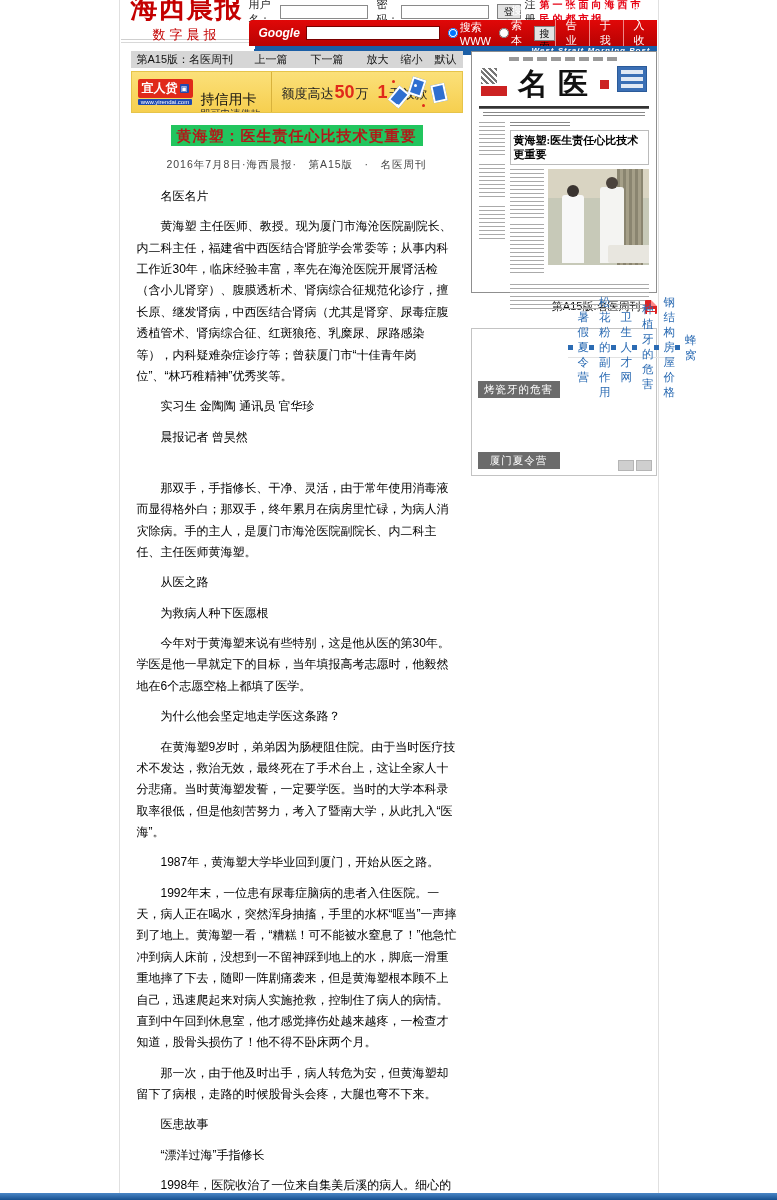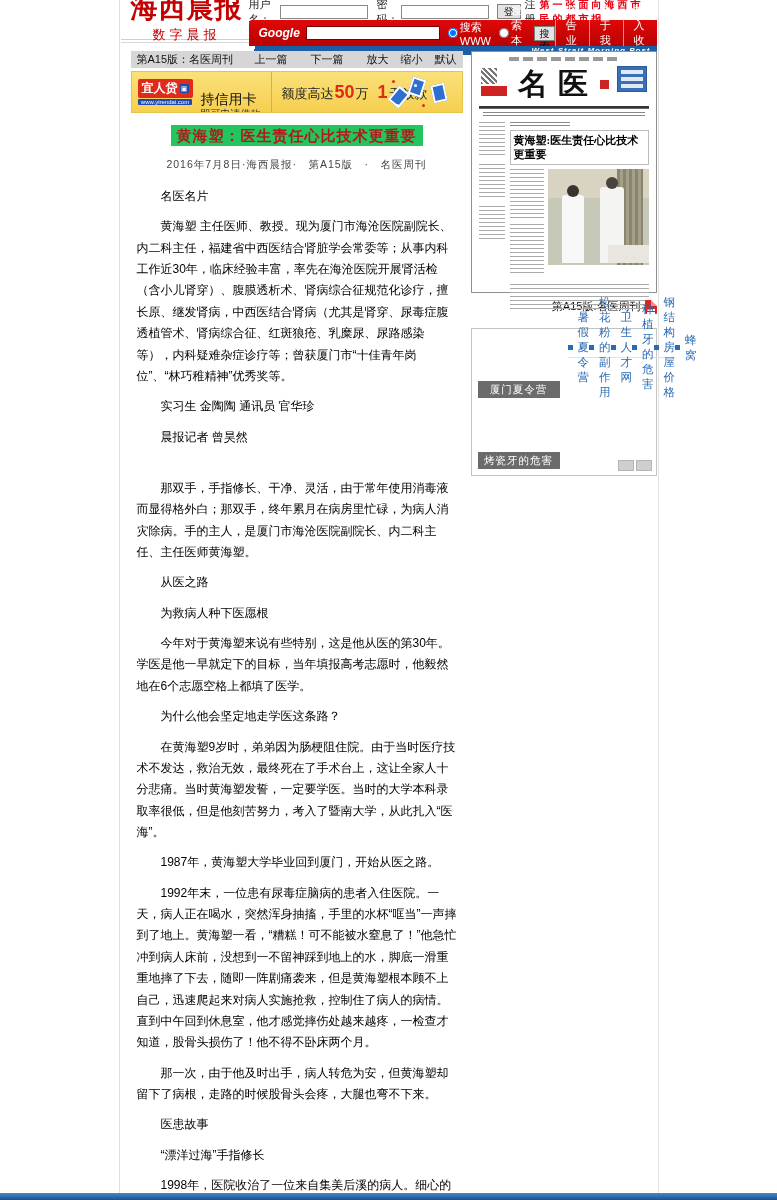--- a/index.html
+++ b/index.html
@@ -300,25 +300,25 @@
         <div class="thumb-caption">
           <span>第A15版:名医周刊</span>
           <span class="pdf-icon"></span>
         </div>
 
         <div class="adbox">
           <div class="adbox-imgs">
 
           <div class="ad-thumb">
               <div class="ad-img"></div>
-              <div class="ad-cap">厦门夏令营</div>
+              <div class="ad-cap">烤瓷牙的危害</div>
             </div>
               <div class="ad-thumb">
               <div class="ad-img"></div>
-              <div class="ad-cap">烤瓷牙的危害</div>
+              <div class="ad-cap">厦门夏令营</div>
             </div>
             </div>
           <div class="adbox-links">
 
           <a href="#">
               <i class="bullet"></i>
               <span>暑假夏令营</span>
             </a>
               <a href="#">
               <i class="bullet"></i>

